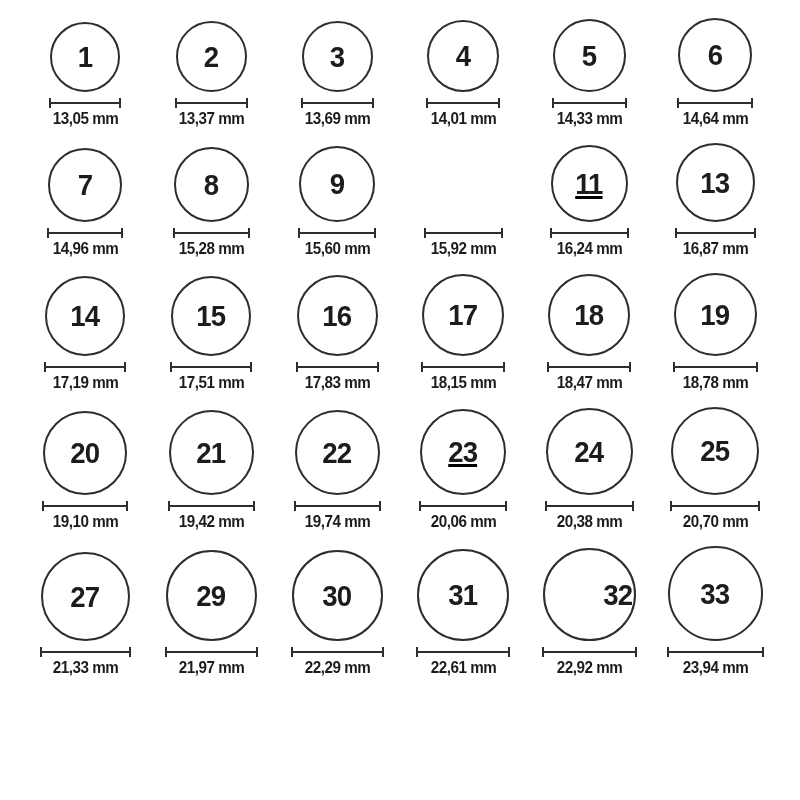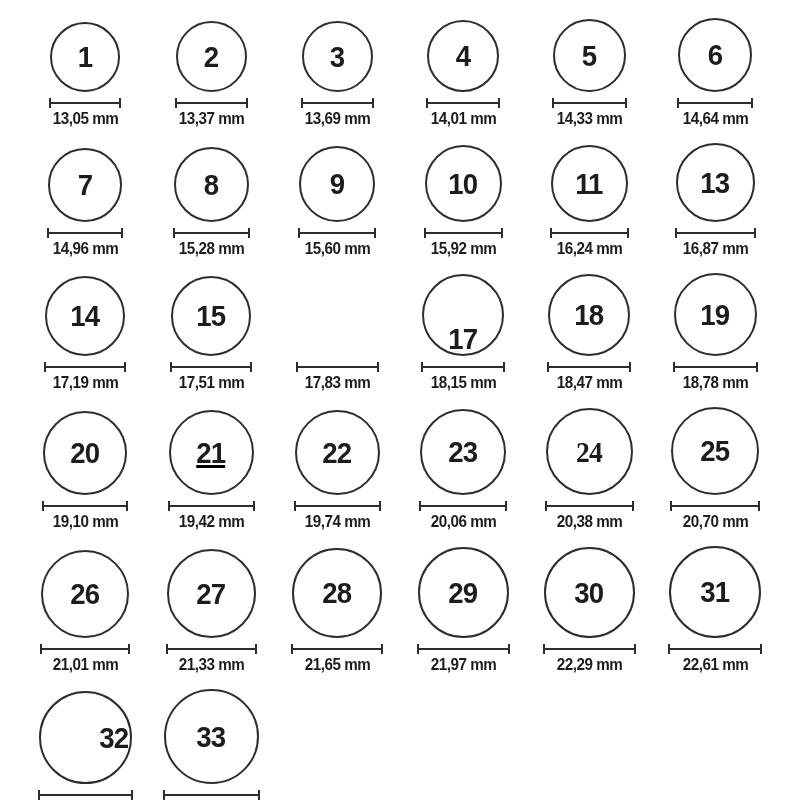--- a/index.html
+++ b/index.html
@@ -181,33 +181,30 @@
     </div>
     <div class="dimline" style="width: 78px;">
       <span class="tick left"></span>
       <span class="bar"></span>
       <span class="tick right"></span>
     </div>
     <div class="label">15,60 mm</div>
   </div>
 
   <div class="cell">
-    <div class="circle" style="width: 77px; height: 77px;">
-      <span class="num">10</span>
-    </div>
     <div class="dimline" style="width: 79px;">
       <span class="tick left"></span>
       <span class="bar"></span>
       <span class="tick right"></span>
     </div>
     <div class="label">15,92 mm</div>
   </div>
 
   <div class="cell">
-    <div class="circle" style="width: 77px; height: 77px;">
+    <div class="circle" style="width: 77px; height: 77px; text-decoration: underline;">
       <span class="num">11</span>
     </div>
     <div class="dimline" style="width: 79px;">
       <span class="tick left"></span>
       <span class="bar"></span>
       <span class="tick right"></span>
     </div>
     <div class="label">16,24 mm</div>
   </div>
 
@@ -242,30 +239,33 @@
     </div>
     <div class="dimline" style="width: 82px;">
       <span class="tick left"></span>
       <span class="bar"></span>
       <span class="tick right"></span>
     </div>
     <div class="label">17,51 mm</div>
   </div>
 
   <div class="cell">
+    <div class="circle" style="width: 81px; height: 81px;">
+      <span class="num">16</span>
+    </div>
     <div class="dimline" style="width: 83px;">
       <span class="tick left"></span>
       <span class="bar"></span>
       <span class="tick right"></span>
     </div>
     <div class="label">17,83 mm</div>
   </div>
 
   <div class="cell">
-    <div class="circle" style="width: 82px; height: 82px; align-items: flex-end;">
+    <div class="circle" style="width: 82px; height: 82px;">
       <span class="num">17</span>
     </div>
     <div class="dimline" style="width: 84px;">
       <span class="tick left"></span>
       <span class="bar"></span>
       <span class="tick right"></span>
     </div>
     <div class="label">18,15 mm</div>
   </div>
 
@@ -299,21 +299,21 @@
     </div>
     <div class="dimline" style="width: 86px;">
       <span class="tick left"></span>
       <span class="bar"></span>
       <span class="tick right"></span>
     </div>
     <div class="label">19,10 mm</div>
   </div>
 
   <div class="cell">
-    <div class="circle" style="width: 85px; height: 85px; text-decoration: underline;">
+    <div class="circle" style="width: 85px; height: 85px;">
       <span class="num">21</span>
     </div>
     <div class="dimline" style="width: 87px;">
       <span class="tick left"></span>
       <span class="bar"></span>
       <span class="tick right"></span>
     </div>
     <div class="label">19,42 mm</div>
   </div>
 
@@ -323,33 +323,33 @@
     </div>
     <div class="dimline" style="width: 87px;">
       <span class="tick left"></span>
       <span class="bar"></span>
       <span class="tick right"></span>
     </div>
     <div class="label">19,74 mm</div>
   </div>
 
   <div class="cell">
-    <div class="circle" style="width: 86px; height: 86px;">
+    <div class="circle" style="width: 86px; height: 86px; text-decoration: underline;">
       <span class="num">23</span>
     </div>
     <div class="dimline" style="width: 88px;">
       <span class="tick left"></span>
       <span class="bar"></span>
       <span class="tick right"></span>
     </div>
     <div class="label">20,06 mm</div>
   </div>
 
   <div class="cell">
-    <div class="circle" style="width: 87px; height: 87px; font-family: Liberation Serif, serif;">
+    <div class="circle" style="width: 87px; height: 87px;">
       <span class="num">24</span>
     </div>
     <div class="dimline" style="width: 89px;">
       <span class="tick left"></span>
       <span class="bar"></span>
       <span class="tick right"></span>
     </div>
     <div class="label">20,38 mm</div>
   </div>
 
@@ -358,55 +358,33 @@
       <span class="num">25</span>
     </div>
     <div class="dimline" style="width: 90px;">
       <span class="tick left"></span>
       <span class="bar"></span>
       <span class="tick right"></span>
     </div>
     <div class="label">20,70 mm</div>
   </div>
 
-  <div class="cell">
-    <div class="circle" style="width: 88px; height: 88px;">
-      <span class="num">26</span>
-    </div>
-    <div class="dimline" style="width: 90px;">
-      <span class="tick left"></span>
-      <span class="bar"></span>
-      <span class="tick right"></span>
-    </div>
-    <div class="label">21,01 mm</div>
-  </div>
 
   <div class="cell">
     <div class="circle" style="width: 89px; height: 89px;">
       <span class="num">27</span>
     </div>
     <div class="dimline" style="width: 91px;">
       <span class="tick left"></span>
       <span class="bar"></span>
       <span class="tick right"></span>
     </div>
     <div class="label">21,33 mm</div>
   </div>
 
-  <div class="cell">
-    <div class="circle" style="width: 90px; height: 90px;">
-      <span class="num">28</span>
-    </div>
-    <div class="dimline" style="width: 92px;">
-      <span class="tick left"></span>
-      <span class="bar"></span>
-      <span class="tick right"></span>
-    </div>
-    <div class="label">21,65 mm</div>
-  </div>
 
   <div class="cell">
     <div class="circle" style="width: 91px; height: 91px;">
       <span class="num">29</span>
     </div>
     <div class="dimline" style="width: 93px;">
       <span class="tick left"></span>
       <span class="bar"></span>
       <span class="tick right"></span>
     </div>

